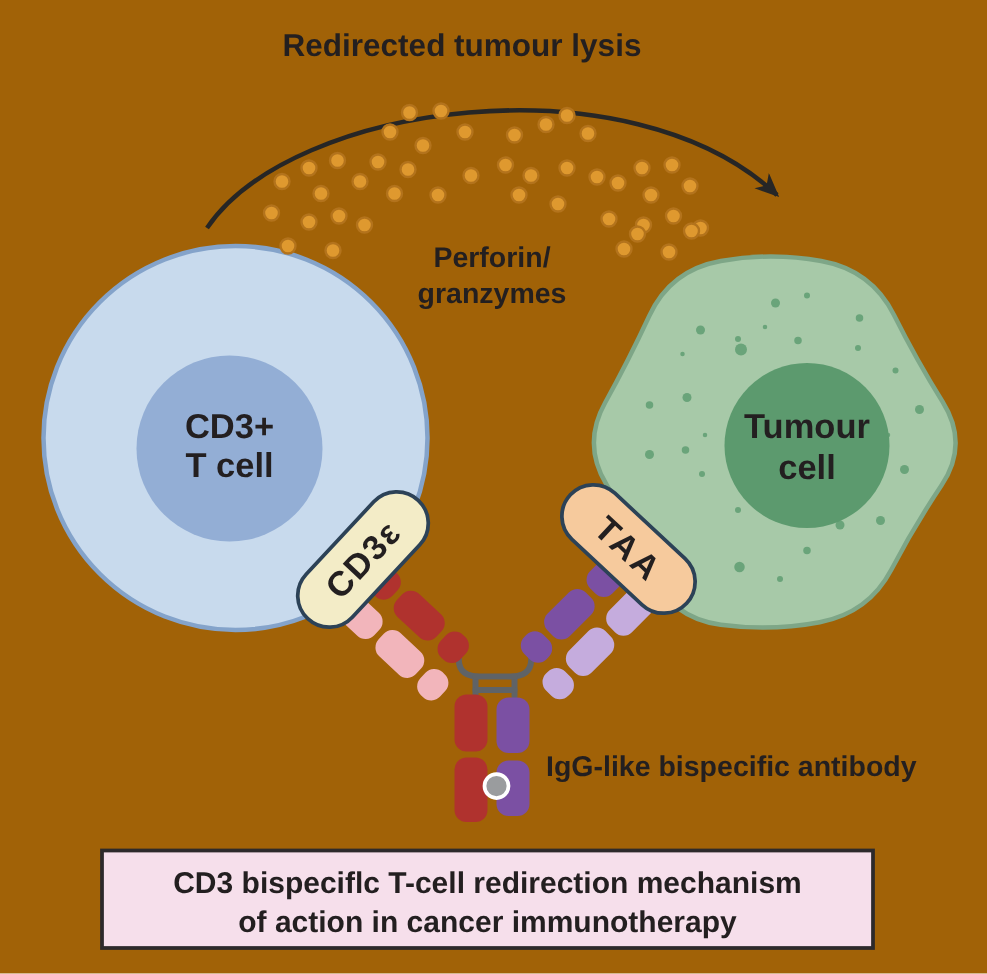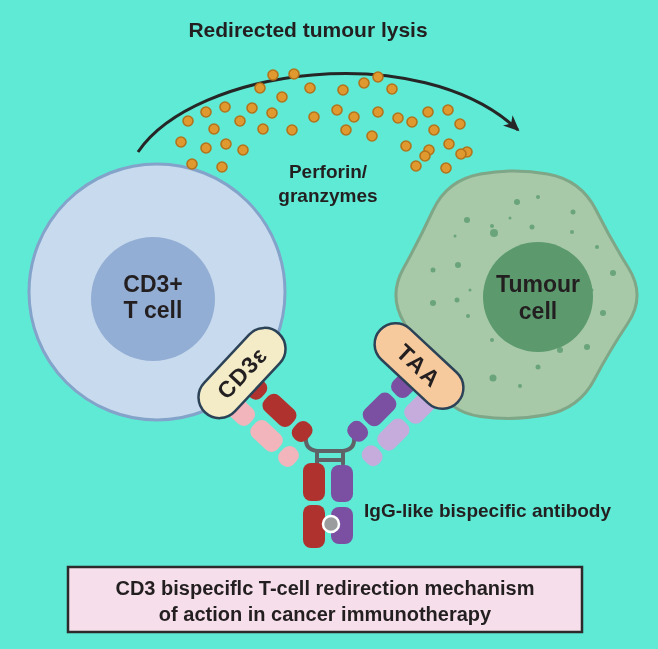--- a/index.html
+++ b/index.html
@@ -1,16 +1,16 @@
 <!DOCTYPE html>
 <html><head>
 <meta charset="utf-8">
 <style>
   html,body{margin:0;padding:0;background:#ffffff;}
-  .stage{position:relative;width:658px;height:649px;background:#5eead4;overflow:hidden;
+  .stage{position:relative;width:658px;height:649px;background:#a16207;overflow:hidden;
          font-family:"Liberation Sans", sans-serif;}
   svg text{font-family:"Liberation Sans", sans-serif;font-weight:bold;}
 </style>
 </head>
 <body>
 
 <div class="stage">
 <svg width="658" height="649" viewBox="0 0 658 649">
   <defs>
     <marker id="ah" markerUnits="userSpaceOnUse" markerWidth="18" markerHeight="16" refX="14" refY="7" orient="auto">

